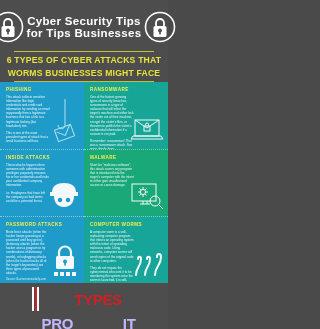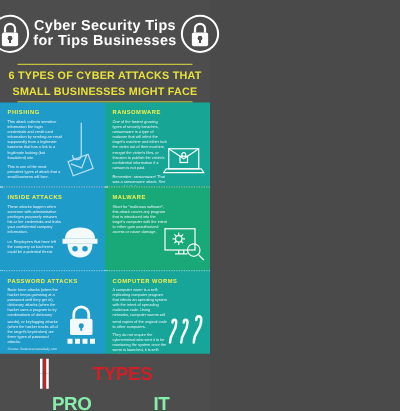--- a/index.html
+++ b/index.html
@@ -65,21 +65,21 @@
   
   .footer{
     height:44px;background:#4d4d4d;
     display:flex;flex-direction:column;align-items:center;justify-content:center;
   }
   .logo{display:flex;align-items:center;justify-content:center;gap:1px;}
   .logo-bars{display:grid;grid-template-columns:repeat(3,1.6px);gap:.9px;margin-right:1.5px;}
   .logo-bars i{display:block;width:1.6px;height:12px;background:#ffffff;}
   .logo-bars i.r{background:#cf2027;}
   .logo-text{font-weight:bold;font-size:15px;line-height:15px;letter-spacing:-.3px;}
-  .lt-w{color:#86efac;margin-top:48px;}
+  .lt-w{color:#c4b5fd;margin-top:48px;}
   .lt-r{color:#cf2027;}
   .logo-tag{
     color:#b9b9b9;font-size:2.9px;letter-spacing:1.4px;margin-top:1px;text-align:center;
   }
   .footer-links{color:#cfcfcf;font-size:3.1px;letter-spacing:.1px;margin-top:3px;}
 </style>
 </head>
 <body>
 
 <div class="page">
@@ -104,21 +104,21 @@
           <circle cx="17" cy="17" r="14.5" fill="none" stroke="#fff" stroke-width="1.6"></circle>
           <rect x="10.5" y="16" width="13" height="11" rx="1.6" fill="#fff"></rect>
           <path d="M13 16v-3a4 4 0 0 1 8 0v3" fill="none" stroke="#fff" stroke-width="1.8"></path>
           <circle cx="17" cy="20.5" r="1.9" fill="#4d4d4d"></circle>
           <rect x="16.2" y="21" width="1.6" height="3.4" fill="#4d4d4d"></rect>
         </svg>
       </span>
     </div>
     <div class="rule"></div>
     <div class="subtitle">6 TYPES OF CYBER ATTACKS THAT</div>
-    <div class="subtitle">SMALL BUSINESSES MIGHT FACE</div>
+    <div class="subtitle">WORMS BUSINESSES MIGHT FACE</div>
     <div class="rule" style="margin-top:3px;"></div>
   </div>
 
   <div class="grid">
 
     <div class="cell c0">
       <div class="sec-head">PHISHING</div>
       <p class="body-txt">This attack collects sensitive information like login credentials and credit card information by sending an email supposedly from a legitimate business that has a link to a legitimate looking (but fraudulent) site.</p>
       <p class="body-txt">This is one of the most prevalent types of attack that a small business will face.</p>
       <span class="cell-icon">

